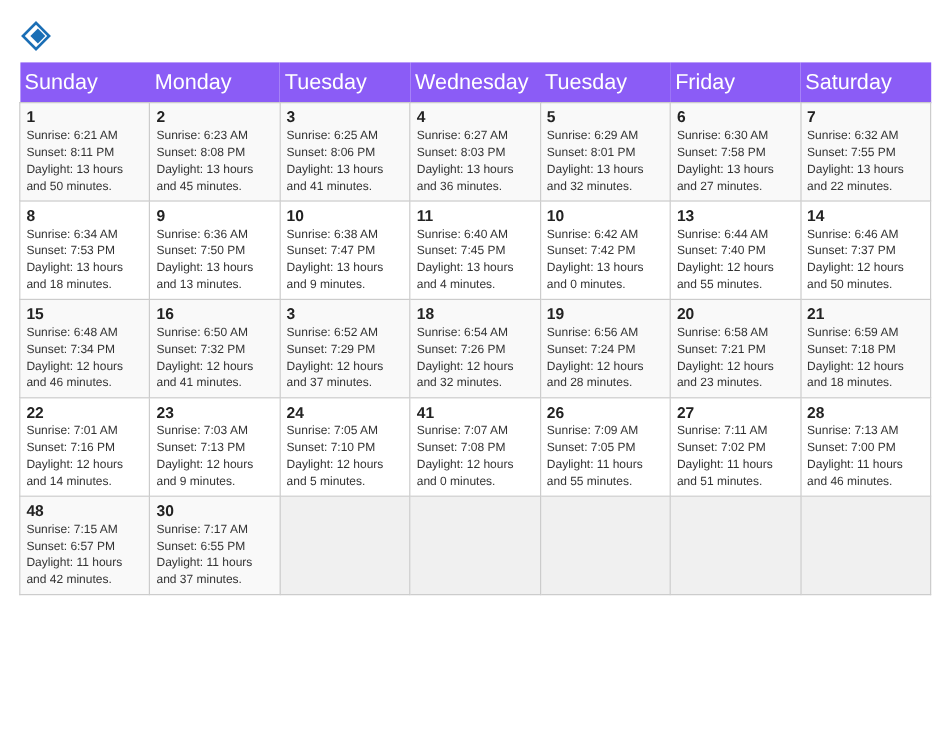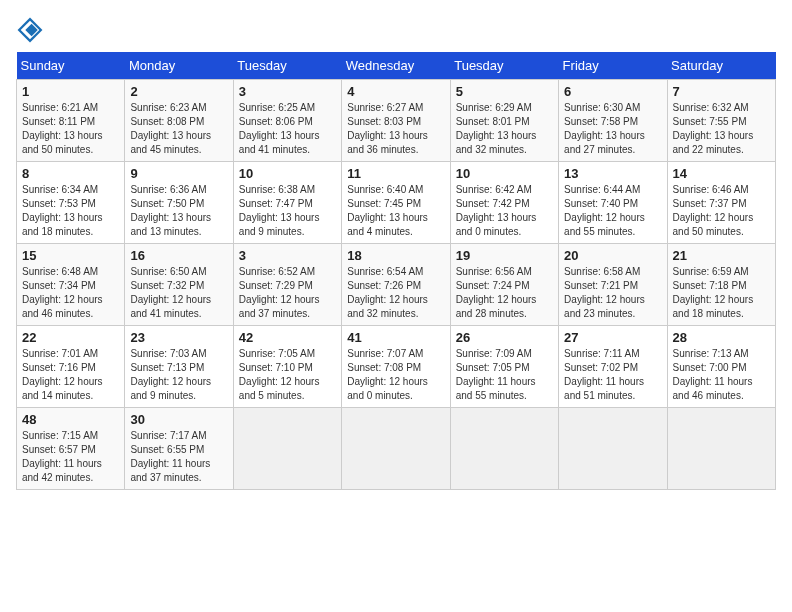--- a/index.html
+++ b/index.html
@@ -43,25 +43,25 @@
     .calendar-subtitle {
       font-size: 16px;
       color: #555;
     }
     table {
       width: 100%;
       border-collapse: collapse;
       font-size: 11px;
     }
     thead tr th {
-      background-color: #1d4ed8;
+      background-color: #8b5cf6;
       color: white;
       padding: 6px 4px;
       text-align: left;
-      font-size: 13px;
+      font-size: 18px;
       font-weight: normal;
     }
     tbody tr td {
       border: 1px solid #ccc;
       vertical-align: top;
       padding: 4px 5px;
       width: 107px;
       min-height: 70px;
       background: #fff;
     }
@@ -211,21 +211,21 @@
       <tr>
         <td>
           <span class="day-num">22</span>
           <div class="day-detail">Sunrise: 7:01 AM<br>Sunset: 7:16 PM<br>Daylight: 12 hours and 14 minutes.</div>
         </td>
         <td>
           <span class="day-num">23</span>
           <div class="day-detail">Sunrise: 7:03 AM<br>Sunset: 7:13 PM<br>Daylight: 12 hours and 9 minutes.</div>
         </td>
         <td>
-          <span class="day-num">42</span>
+          <span class="day-num">24</span>
           <div class="day-detail">Sunrise: 7:05 AM<br>Sunset: 7:10 PM<br>Daylight: 12 hours and 5 minutes.</div>
         </td>
         <td>
           <span class="day-num">41</span>
           <div class="day-detail">Sunrise: 7:07 AM<br>Sunset: 7:08 PM<br>Daylight: 12 hours and 0 minutes.</div>
         </td>
         <td>
           <span class="day-num">26</span>
           <div class="day-detail">Sunrise: 7:09 AM<br>Sunset: 7:05 PM<br>Daylight: 11 hours and 55 minutes.</div>
         </td>

